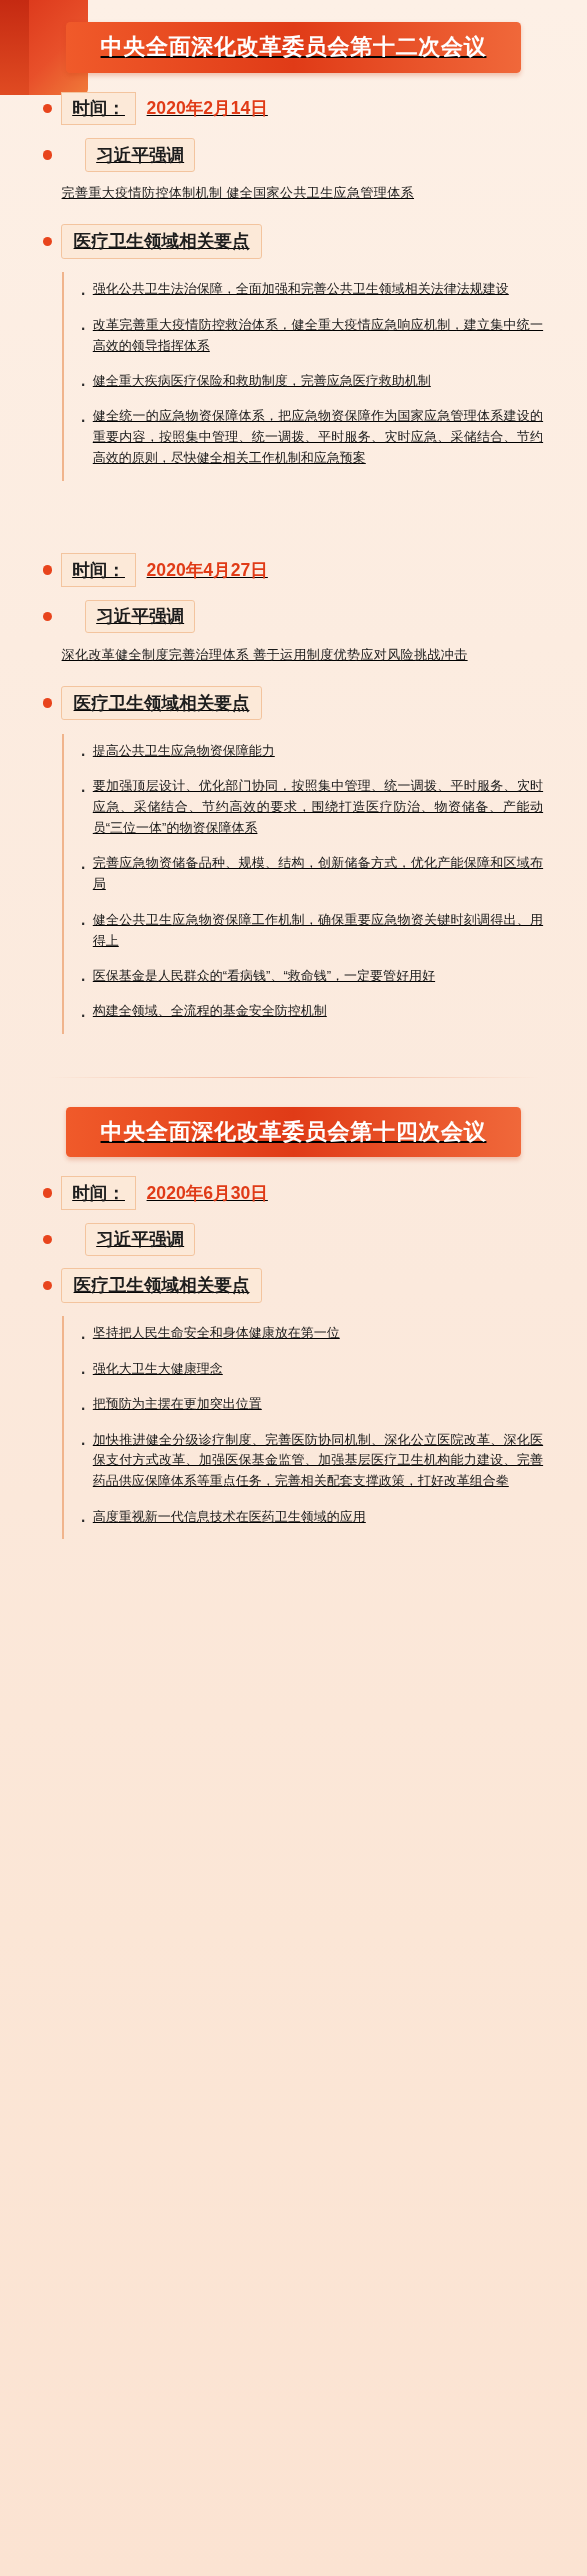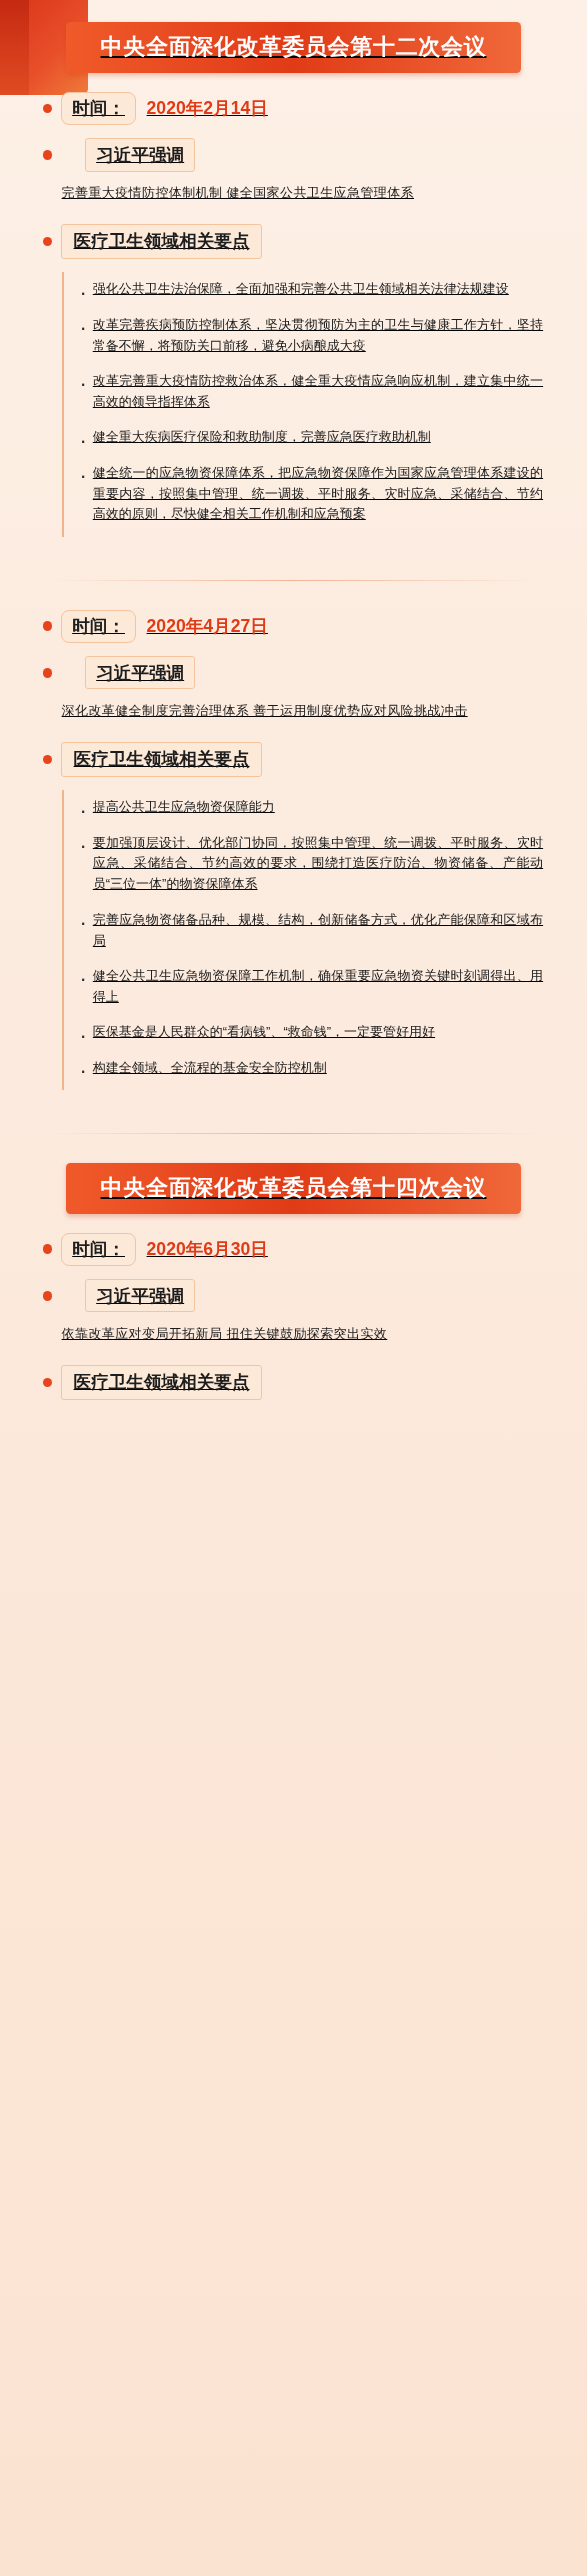--- a/index.html
+++ b/index.html
@@ -64,21 +64,21 @@
     margin-right: 8.8px;
     flex: none;
   }
   .label-chip {
     background: #fce9d8;
     border: 0.7px solid #f3c49e;
     color: #1d1d1d;
     font-size: 17.6px;
     font-weight: bold;
     padding: 3.7px 10.3px;
-    border-radius: 8px;
+    border-radius: 0;
     margin-right: 10.3px;
   }
   .meta-value {
     font-size: 17.6px;
     font-weight: bold;
     color: #e03b17;
   }
 
   .speaker-row {
     display: flex;
@@ -174,21 +174,20 @@
 
       <div class="headline">完善重大疫情防控体制机制 健全国家公共卫生应急管理体系</div>
 
       <div class="points-head-row">
         <span class="bullet-dot"></span>
         <span class="points-chip">医疗卫生领域相关要点</span>
       </div>
 
       <div class="points-box">
         <div class="point">强化公共卫生法治保障，全面加强和完善公共卫生领域相关法律法规建设</div>
-        <div class="point">改革完善疾病预防控制体系，坚决贯彻预防为主的卫生与健康工作方针，坚持常备不懈，将预防关口前移，避免小病酿成大疫</div>
         <div class="point">改革完善重大疫情防控救治体系，健全重大疫情应急响应机制，建立集中统一高效的领导指挥体系</div>
         <div class="point">健全重大疾病医疗保险和救助制度，完善应急医疗救助机制</div>
         <div class="point">健全统一的应急物资保障体系，把应急物资保障作为国家应急管理体系建设的重要内容，按照集中管理、统一调拨、平时服务、灾时应急、采储结合、节约高效的原则，尽快健全相关工作机制和应急预案</div>
       </div>
     </div>
 
     <div class="divider"></div>
 
     <div class="section">
 
@@ -229,24 +228,30 @@
         <span class="bullet-dot"></span>
         <span class="label-chip">时间：</span>
         <span class="meta-value">2020年6月30日</span>
       </div>
 
       <div class="speaker-row">
         <span class="bullet-dot"></span>
         <span class="speaker-chip">习近平强调</span>
       </div>
 
-      <div class="headline">依靠改革应对变局开拓新局 扭住关键鼓励探索突出实效</div>
 
       <div class="points-head-row">
         <span class="bullet-dot"></span>
         <span class="points-chip">医疗卫生领域相关要点</span>
       </div>
 
+      <div class="points-box">
+        <div class="point">坚持把人民生命安全和身体健康放在第一位</div>
+        <div class="point">强化大卫生大健康理念</div>
+        <div class="point">把预防为主摆在更加突出位置</div>
+        <div class="point">加快推进健全分级诊疗制度、完善医防协同机制、深化公立医院改革、深化医保支付方式改革、加强医保基金监管、加强基层医疗卫生机构能力建设、完善药品供应保障体系等重点任务，完善相关配套支撑政策，打好改革组合拳</div>
+        <div class="point">高度重视新一代信息技术在医药卫生领域的应用</div>
+      </div>
     </div>
 
   </div>
 </div>
 
 
 </body></html>

